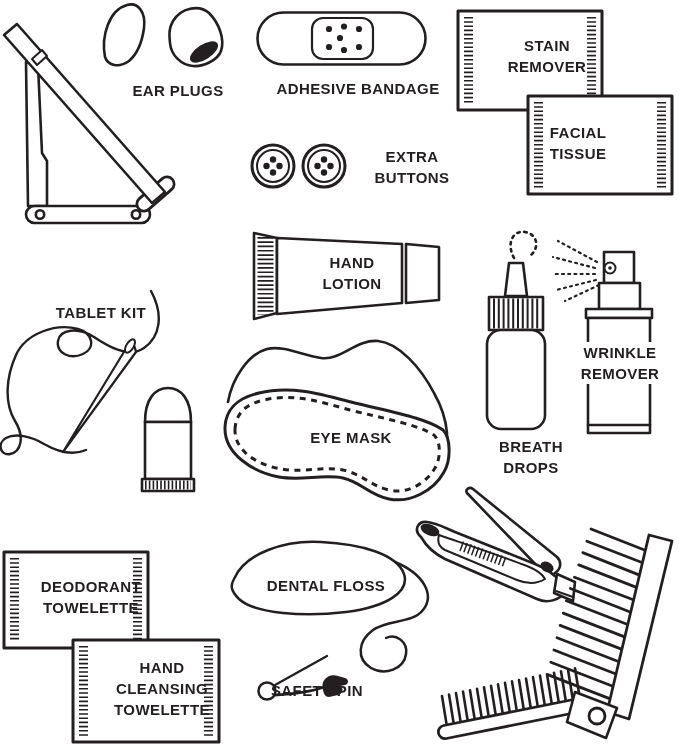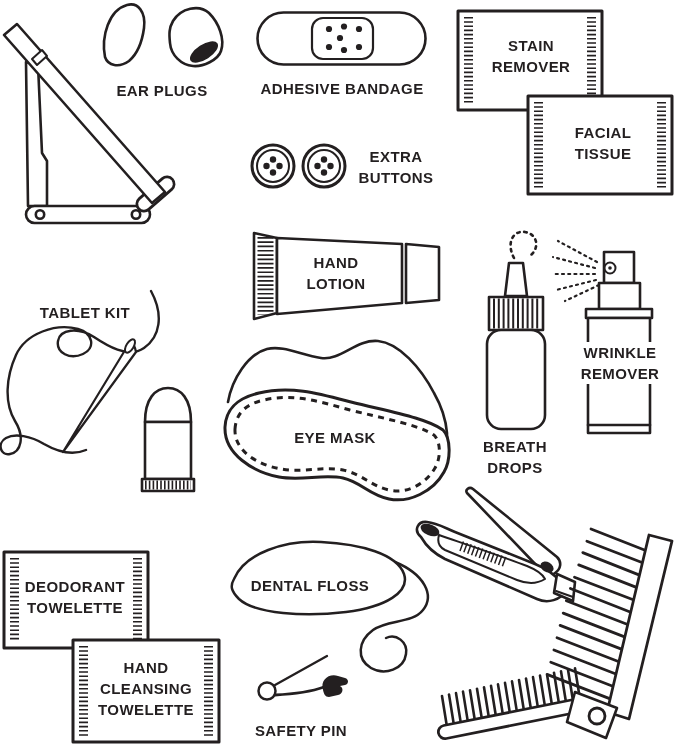--- a/index.html
+++ b/index.html
@@ -5,21 +5,21 @@
   html,body{margin:0;padding:0;background:#fff;}
   .canvas{
     position:relative;width:679px;height:750px;background:#ffffff;
     font-family:"Liberation Sans",sans-serif;overflow:hidden;
   }
   .item{position:absolute;margin:0;padding:0;}
   .item svg{display:block;overflow:visible;}
   .label{
     position:absolute;color:#231f20;
     font:700 15px/1.4 "Liberation Sans",sans-serif;
-    letter-spacing:.4px;text-align:center;white-space:pre-line;
+    letter-spacing:.4px;text-align:center;white-space:pre-line;padding-left:16px;
   }
   .label.on-white{background:#ffffff;padding:0 2px;}
   .ink{stroke:#231f20;fill:none;stroke-width:2.6;stroke-linecap:round;stroke-linejoin:round;}
   .fillw{fill:#ffffff;}
   .filld{fill:#231f20;stroke:none;}
 </style>
 </head>
 <body>
 
 <div class="canvas">
@@ -83,21 +83,21 @@
 
   <figure class="item" style="left:526px;top:94px">
     <svg width="148" height="102" viewBox="0 0 148 102">
       <g class="ink">
         <rect class="fillw" x="2" y="2" width="144" height="98" style="stroke-width:3"></rect>
         <line x1="12.5" y1="8" x2="12.5" y2="94" style="stroke-width:9;stroke-dasharray:1.6 2.6;stroke-linecap:butt"></line>
         <line x1="135.5" y1="8" x2="135.5" y2="94" style="stroke-width:9;stroke-dasharray:1.6 2.6;stroke-linecap:butt"></line>
       </g>
     </svg>
   </figure>
-  <figcaption class="label" style="left:545px;top:122px;width:116px">FACIAL
+  <figcaption class="label" style="left:504px;top:122px;width:116px">FACIAL
 TISSUE</figcaption>
 
   <figure class="item" style="left:248px;top:140px">
     <svg width="102" height="52" viewBox="0 0 102 52">
       <g class="ink">
         <circle class="fillw" cx="25" cy="26" r="21" style="stroke-width:3"></circle>
         <circle cx="25" cy="26" r="16" style="stroke-width:2"></circle>
         <g class="filld">
             <circle cx="25" cy="19.5" r="3.2"></circle>
             <circle cx="31.5" cy="26" r="3.2"></circle>
@@ -268,15 +268,15 @@
   <figure class="item" style="left:250px;top:645px">
     <svg width="112" height="62" viewBox="0 0 112 62">
       <g class="ink">
         <line x1="25" y1="40" x2="77" y2="11" style="stroke-width:2.3"></line>
         <circle class="fillw" cx="17" cy="46" r="8.5" style="stroke-width:2.5"></circle>
         <path d="M25,50 C45,49 63,46 74,42" style="stroke-width:2.8"></path>
         <path class="filld" d="M73,45 C70,35 79,28 88,31 L95,33 C99,34 99,39 95,40 L90,41 C94,43 93,49 88,50 L79,52 C75,52 74,49 73,45 Z"></path>
       </g>
     </svg>
   </figure>
-  <figcaption class="label" style="left:241px;top:720px;width:120px">SAFETY PIN</figcaption>
+  <figcaption class="label" style="left:241px;top:680px;width:120px">SAFETY PIN</figcaption>
 
 </div>
 
 </body></html>

